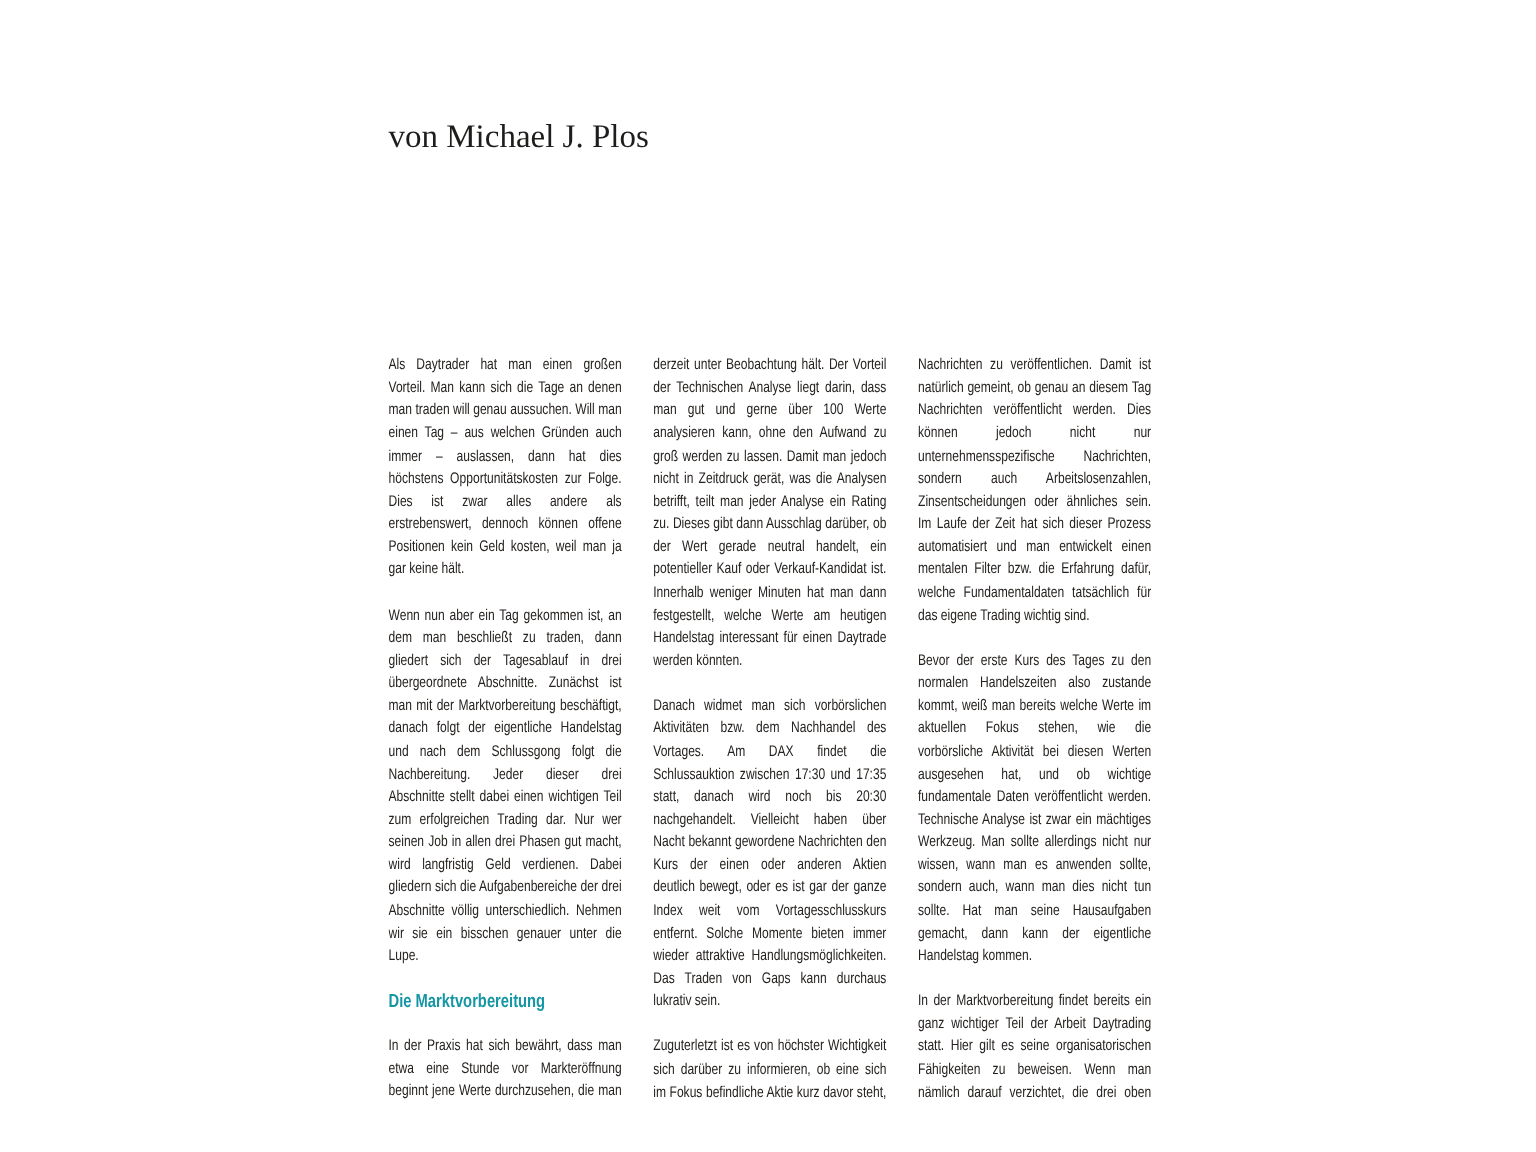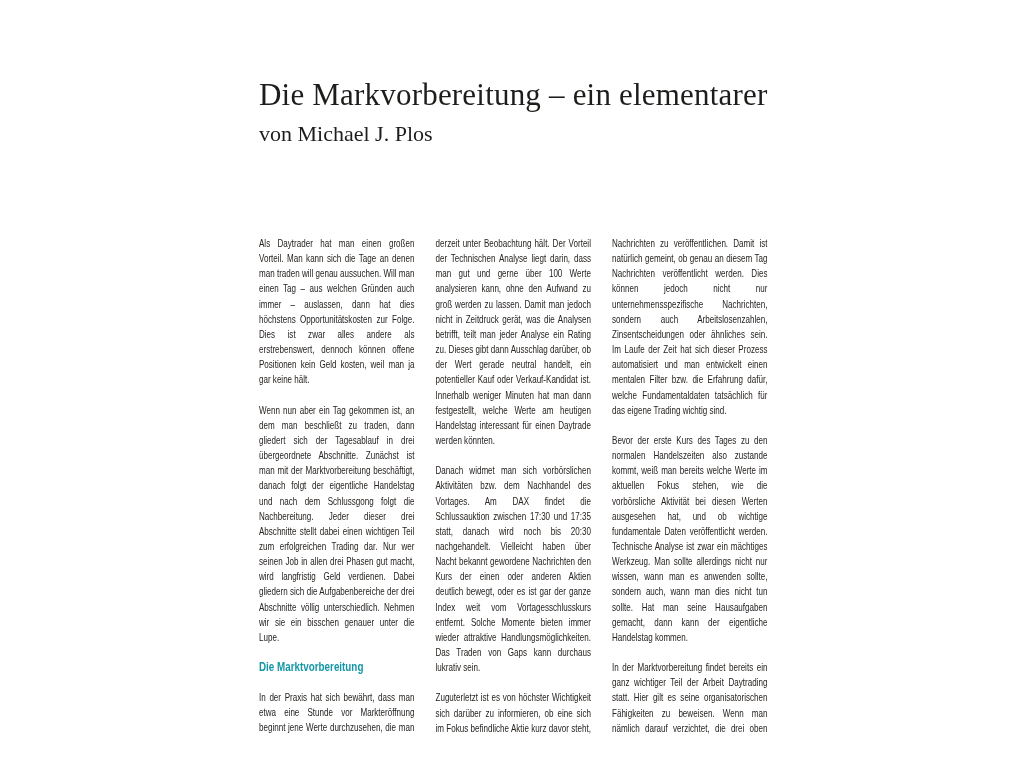--- a/index.html
+++ b/index.html
@@ -61,21 +61,20 @@
     margin: 9px 0 15px 0;
     font-weight: 700;
     text-align: left;
   }
 </style>
 </head>
 <body>
 
 <div class="page">
   <div class="title-block">
-    <div class="title-line">Die Markvorbereitung – ein elementarer</div>
     <div class="byline">von Michael J. Plos</div>
   </div>
 
   <div class="columns" id="article-columns">
       <p>Als Daytrader hat man einen großen Vorteil. Man kann sich die Tage an denen man traden will genau aussuchen. Will man einen Tag – aus welchen Gründen auch immer – auslassen, dann hat dies höchstens Opportunitätskosten zur Folge. Dies ist zwar alles andere als erstrebenswert, dennoch können offene Positionen kein Geld kosten, weil man ja gar keine hält.</p>
       <p>Wenn nun aber ein Tag gekommen ist, an dem man beschließt zu traden, dann gliedert sich der Tagesablauf in drei übergeordnete Abschnitte. Zunächst ist man mit der Marktvorbereitung beschäftigt, danach folgt der eigentliche Handelstag und nach dem Schlussgong folgt die Nachbereitung. Jeder dieser drei Abschnitte stellt dabei einen wichtigen Teil zum erfolgreichen Trading dar. Nur wer seinen Job in allen drei Phasen gut macht, wird langfristig Geld verdienen. Dabei gliedern sich die Aufgabenbereiche der drei Abschnitte völlig unterschiedlich. Nehmen wir sie ein bisschen genauer unter die Lupe.</p>
       <h2>Die Marktvorbereitung</h2>
       <p>In der Praxis hat sich bewährt, dass man etwa eine Stunde vor Markteröffnung beginnt jene Werte durchzusehen, die man derzeit unter Beobachtung hält. Der Vorteil der Technischen Analyse liegt darin, dass man gut und gerne über 100 Werte analysieren kann, ohne den Aufwand zu groß werden zu lassen. Damit man jedoch nicht in Zeitdruck gerät, was die Analysen betrifft, teilt man jeder Analyse ein Rating zu. Dieses gibt dann Ausschlag darüber, ob der Wert gerade neutral handelt, ein potentieller Kauf oder Verkauf-Kandidat ist. Innerhalb weniger Minuten hat man dann festgestellt, welche Werte am heutigen Handelstag interessant für einen Daytrade werden könnten.</p>
       <p>Danach widmet man sich vorbörslichen Aktivitäten bzw. dem Nachhandel des Vortages. Am DAX findet die Schlussauktion zwischen 17:30 und 17:35 statt, danach wird noch bis 20:30 nachgehandelt. Vielleicht haben über Nacht bekannt gewordene Nachrichten den Kurs der einen oder anderen Aktien deutlich bewegt, oder es ist gar der ganze Index weit vom Vortagesschlusskurs entfernt. Solche Momente bieten immer wieder attraktive Handlungsmöglichkeiten. Das Traden von Gaps kann durchaus lukrativ sein.</p>
       <p>Zuguterletzt ist es von höchster Wichtigkeit sich darüber zu informieren, ob eine sich im Fokus befindliche Aktie kurz davor steht, Nachrichten zu veröffentlichen. Damit ist natürlich gemeint, ob genau an diesem Tag Nachrichten veröffentlicht werden. Dies können jedoch nicht nur unternehmensspezifische Nachrichten, sondern auch Arbeitslosenzahlen, Zinsentscheidungen oder ähnliches sein. Im Laufe der Zeit hat sich dieser Prozess automatisiert und man entwickelt einen mentalen Filter bzw. die Erfahrung dafür, welche Fundamentaldaten tatsächlich für das eigene Trading wichtig sind.</p>

